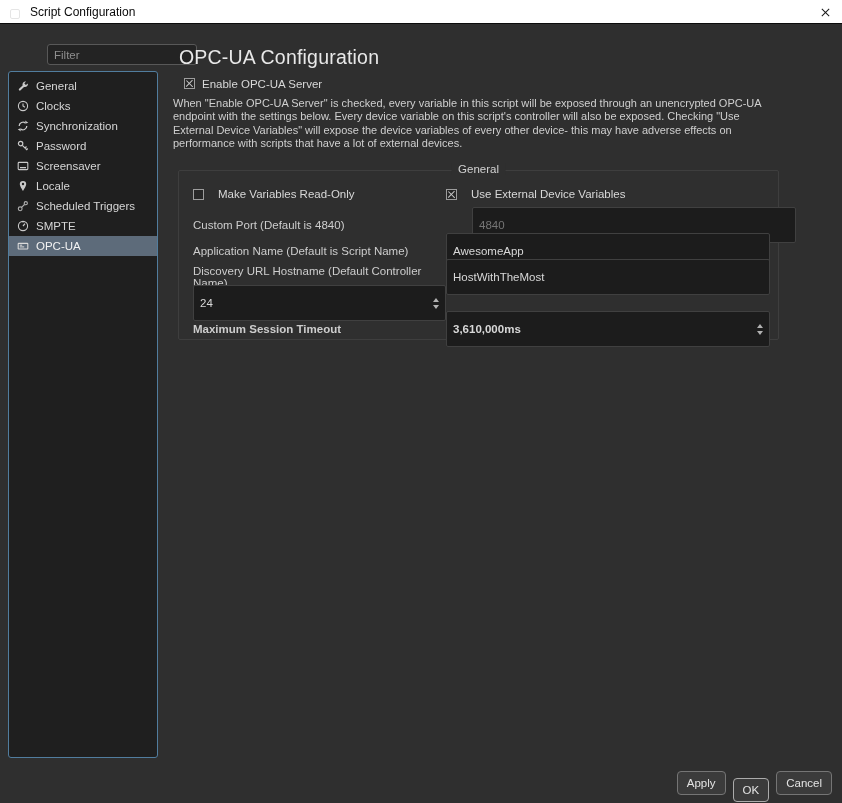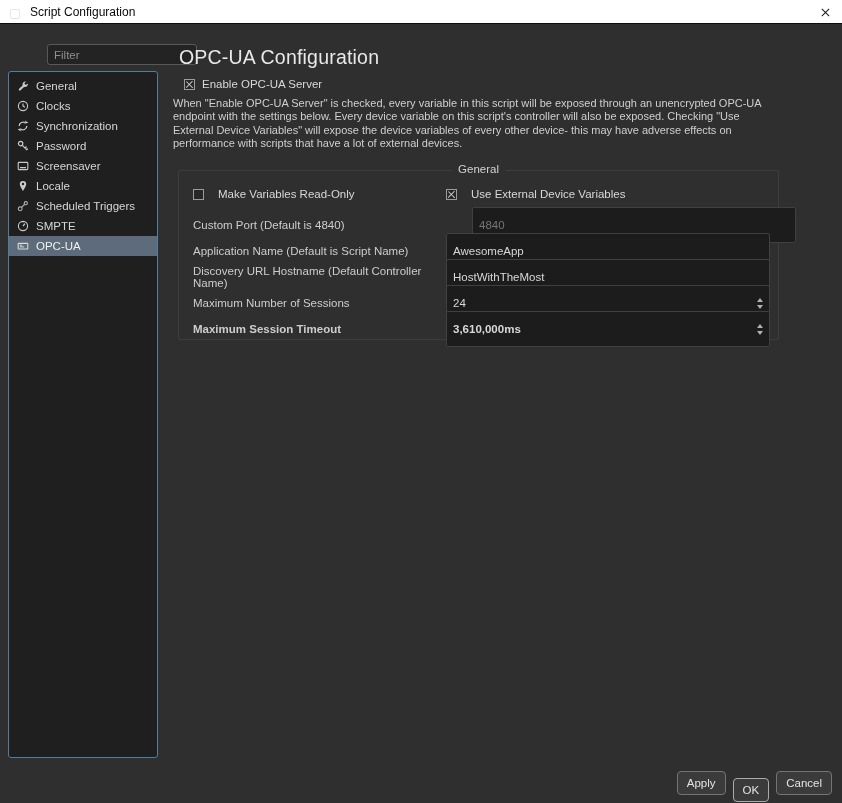--- a/index.html
+++ b/index.html
@@ -25,21 +25,21 @@
   .filter-input::placeholder{color:#8f8f8f;}
   .sidebar-list{position:absolute;left:8px;top:71px;width:150px;height:687px;background:var(--panel-bg);
     border:1px solid var(--list-border);border-radius:3px;padding-top:4px;overflow:hidden;}
   .side-item{height:20px;display:flex;align-items:center;gap:7px;padding-left:7px;color:var(--text);font-size:11.5px;cursor:default;}
   .side-item.selected{background:var(--selection-bg);color:#f2f2f2;}
   .side-icon{width:13px;height:13px;flex:0 0 13px;display:inline-flex;align-items:center;justify-content:center;}
   .side-icon svg{width:12px;height:12px;}
 
   
   .page-title{position:absolute;left:179px;top:46px;font-size:19.5px;color:#e8e8e8;letter-spacing:.2px;}
-  .enable-row{position:absolute;left:184px;top:78px;display:flex;align-items:center;gap:7px;}
+  .enable-row{position:absolute;left:184px;top:78px;display:flex;gap:7px;}
   .checkbox{position:relative;width:11px;height:11px;border:1px solid #9d9d9d;background:#272727;flex:0 0 11px;}
   .checkbox.checked::before,.checkbox.checked::after{content:"";position:absolute;left:0.2px;top:4px;width:8.6px;height:1.3px;background:#c6c6c6;}
   .checkbox.checked::before{transform:rotate(45deg);}
   .checkbox.checked::after{transform:rotate(-45deg);}
   .cb-label{font-size:11.5px;color:#d8d8d8;}
   .description{position:absolute;left:173px;top:97px;width:660px;font-size:11px;line-height:13.4px;
     color:#cfcfcf;white-space:pre-line;}
 
   
   .group-box{position:absolute;left:178px;top:170px;width:601px;height:170px;border:1px solid var(--group-border);border-radius:2px;}
@@ -222,21 +222,20 @@
 
   <div class="field-row" style="top: 88px;">
     <span class="field-label">Discovery URL Hostname (Default Controller Name)</span>
     <div class="field-input">
       <span class="field-value">HostWithTheMost</span>
 
     </div>
   </div>
 
   <div class="field-row" style="top: 114px;">
-    <span class="field-label">Maximum Number of Sessions</span>
     <div class="field-input has-spin">
       <span class="field-value">24</span>
       <span class="spin">
         <span class="spin-up"></span>
         <span class="spin-down"></span>
       </span>
     </div>
   </div>
 
   <div class="field-row" style="top: 140px; font-weight: bold;">

